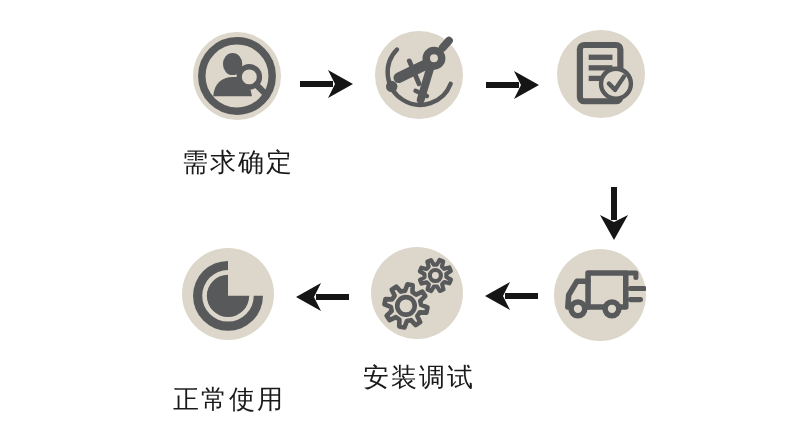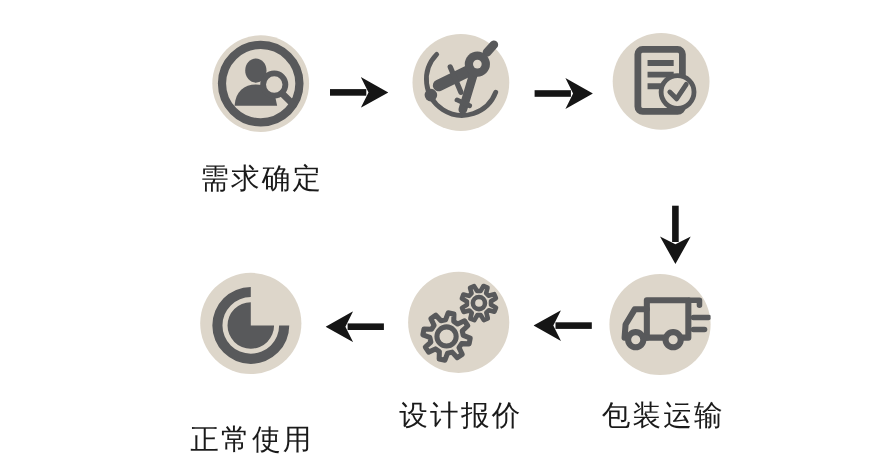--- a/index.html
+++ b/index.html
@@ -122,16 +122,15 @@
       <path class="ic-stroke" d="M79 26 H89 V31" stroke-width="5.5" stroke-linecap="round" stroke-linejoin="round"></path>
       <path class="ic-stroke" d="M37 35 L25 35 L16 50 L15 63 L37 63" stroke-width="6" stroke-linecap="round" stroke-linejoin="round"></path>
       <line class="ic-stroke" x1="83" y1="43" x2="98" y2="43" stroke-width="5.5" stroke-linecap="round"></line>
       <line class="ic-stroke" x1="83" y1="55" x2="94" y2="55" stroke-width="5.5" stroke-linecap="round"></line>
       <circle cx="26" cy="65" r="7.5" class="ic-bgfill" stroke-width="6" style="stroke:var(--icon)"></circle>
       <circle cx="63" cy="65" r="7.5" class="ic-bgfill" stroke-width="6" style="stroke:var(--icon)"></circle>
     </svg>
   </div>
 
   <div class="step-label" style="left:91px;top:384px">正常使用</div>
-  <div class="step-label" style="left:281px;top:362px">设计报价</div>
-  <div class="step-label" style="left:465px;top:362px">包装运输</div>
+  <div class="step-label" style="left:281px;top:362px">安装调试</div>
 
 </div>
 
 </body></html>

